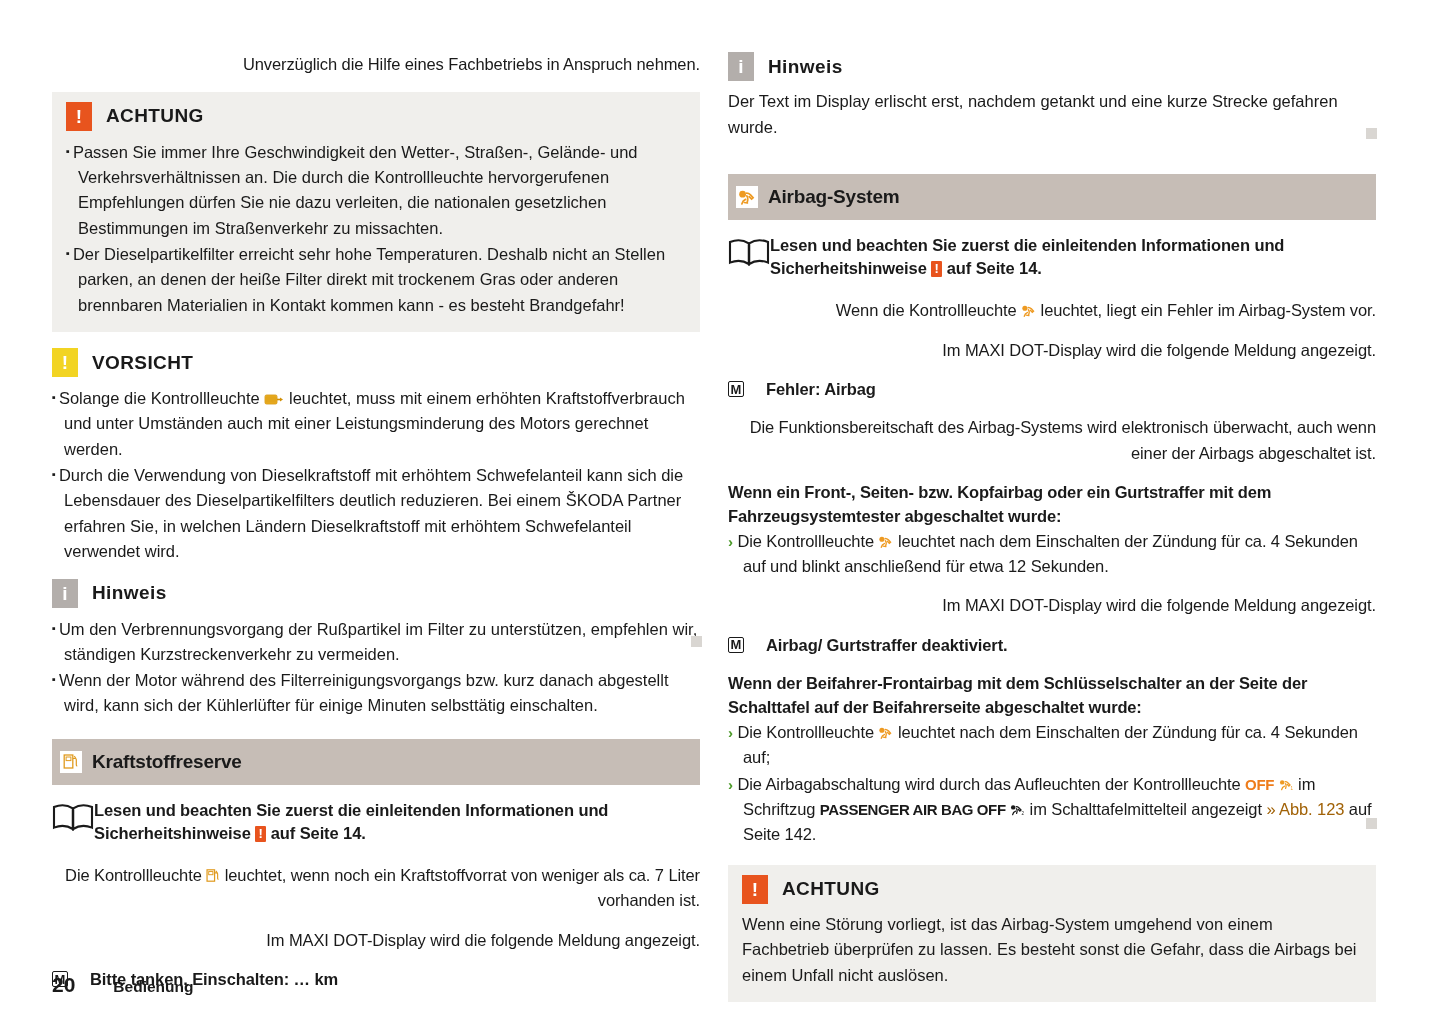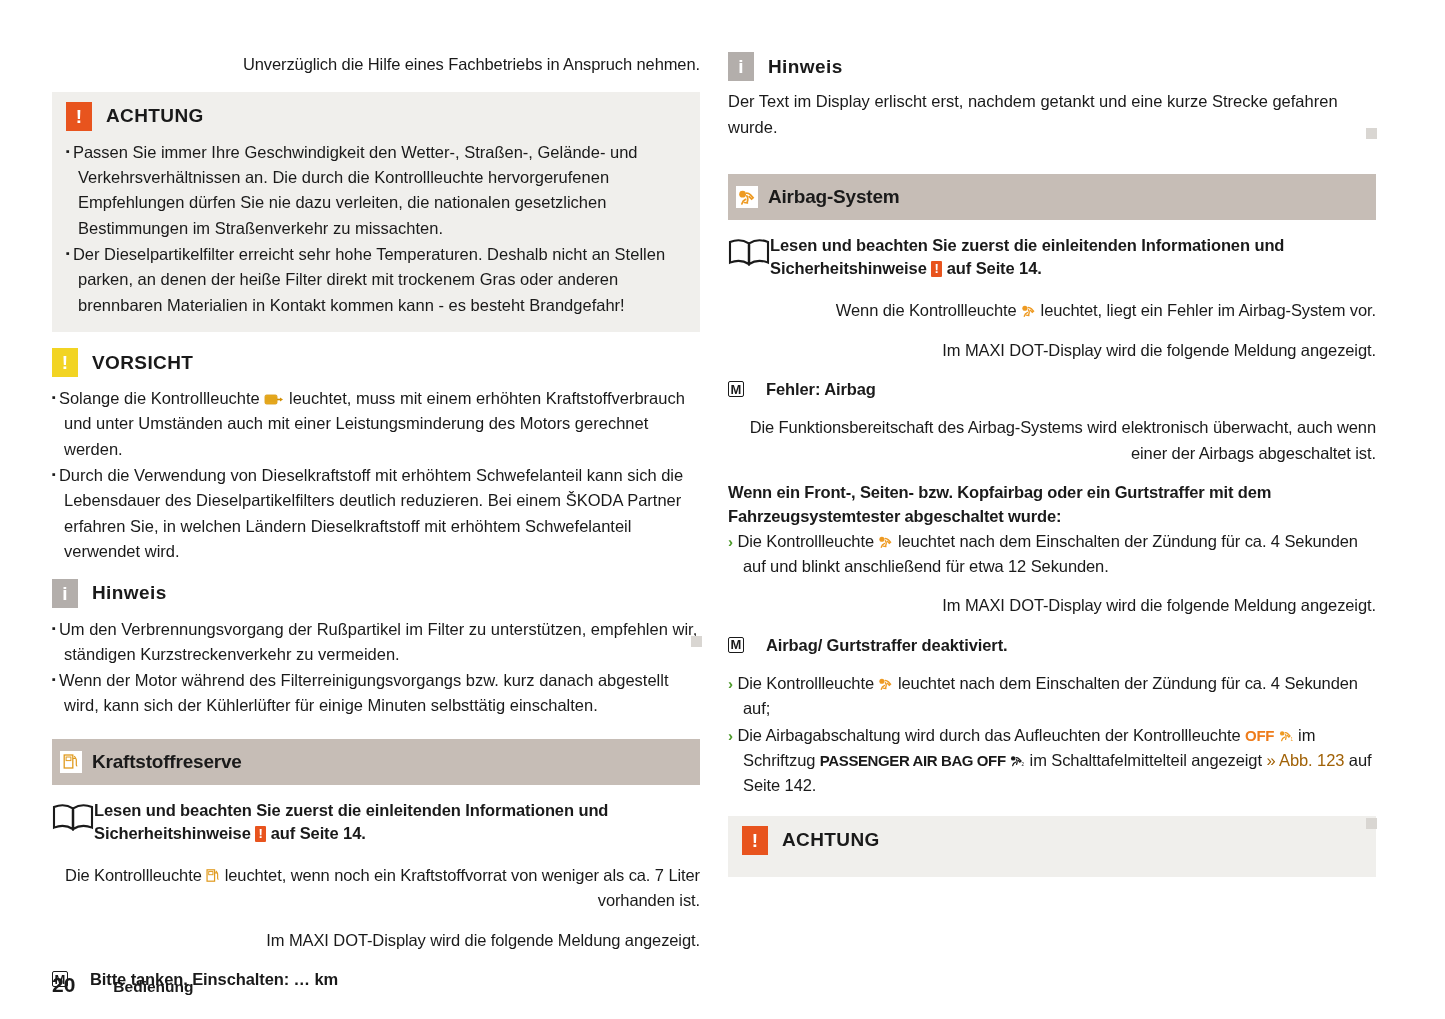--- a/index.html
+++ b/index.html
@@ -379,20 +379,21 @@
           <path d="M6.2 13.6l3.3.5" fill="none" stroke="#ee9a22" stroke-width="1.5" stroke-linecap="round"></path>
         </svg><span> leuchtet nach dem Einschalten der Zündung für ca. 4 Sekunden auf und blinkt anschließend für etwa 12 Sekunden.</span></p>
 
     <p class="para" style="margin-top:14px;">Im MAXI DOT-Display wird die folgende Meldung angezeigt.</p>
 
     <div class="msg">
       <span class="m-icon">M</span>
       <span class="m-text">Airbag/ Gurtstraffer deaktiviert.</span>
     </div>
 
+    <p class="subhead">Wenn der Beifahrer-Frontairbag mit dem Schlüsselschalter an der Seite der Schalttafel auf der Beifahrerseite abgeschaltet wurde:</p>
 
     <p class="arrow-item"><span class="arrow">›</span>&nbsp;<span>Die Kontrollleuchte </span><svg class="inline-icon" width="15" height="14" viewBox="0 0 18 17">
           <circle cx="4.6" cy="5.2" r="3.1" fill="#ee9a22"></circle>
           <path d="M8.6 4.2c1.6 0 2.8.6 3.9 1.7l2.6 2.8-1.5 1.4-2.4-2.4" fill="none" stroke="#ee9a22" stroke-width="1.7" stroke-linecap="round"></path>
           <path d="M8.8 6.9c1 1.1 1.3 2.5 1 3.9l-.6 2.5" fill="none" stroke="#ee9a22" stroke-width="1.7" stroke-linecap="round"></path>
           <path d="M7.7 10.3l-2.5 1.7-1.3 2.9" fill="none" stroke="#ee9a22" stroke-width="1.7" stroke-linecap="round"></path>
           <path d="M6.2 13.6l3.3.5" fill="none" stroke="#ee9a22" stroke-width="1.5" stroke-linecap="round"></path>
         </svg><span> leuchtet nach dem Einschalten der Zündung für ca. 4 Sekunden auf;</span></p>
 
     <p class="arrow-item"><span class="arrow">›</span>&nbsp;<span>Die Airbagabschaltung wird durch das Aufleuchten der Kontrollleuchte </span><span class="orange-bold">OFF</span>&nbsp;<svg class="inline-icon" width="15" height="14" viewBox="0 0 20 17">
@@ -407,20 +408,23 @@
           <path d="M8.4 6.7c1 1.1 1.3 2.5 1 3.9l-.6 2.5" fill="none" stroke="#1a1a1a" stroke-width="1.7" stroke-linecap="round"></path>
           <path d="M7.3 10.1l-2.5 1.7-1.3 2.9" fill="none" stroke="#1a1a1a" stroke-width="1.7" stroke-linecap="round"></path>
           <text x="15.2" y="15" font-size="6" font-family="'Liberation Sans',sans-serif" fill="#1a1a1a">2</text>
         </svg><span> im Schalttafelmittelteil angezeigt </span><span class="green">» Abb. 123</span><span> auf Seite 142.</span></p>
 
     <div class="box" style="margin-top:18px;">
       <div class="box-head">
         <span class="badge warn">!</span>
         <span class="title">ACHTUNG</span>
       </div>
+      <div class="body">
+        <p class="bullet-line" style="text-indent:0;padding-left:0;">Wenn eine Störung vorliegt, ist das Airbag-System umgehend von einem Fachbetrieb überprüfen zu lassen. Es besteht sonst die Gefahr, dass die Airbags bei einem Unfall nicht auslösen.</p>
+      </div>
     </div>
 
   </div>
 
   <div class="marker" style="left:691px; top:636px;"></div>
   <div class="marker" style="left:1366px; top:128px;"></div>
   <div class="marker" style="left:1366px; top:818px;"></div>
 
   <div class="footer">
     <span class="pageno">20</span>

